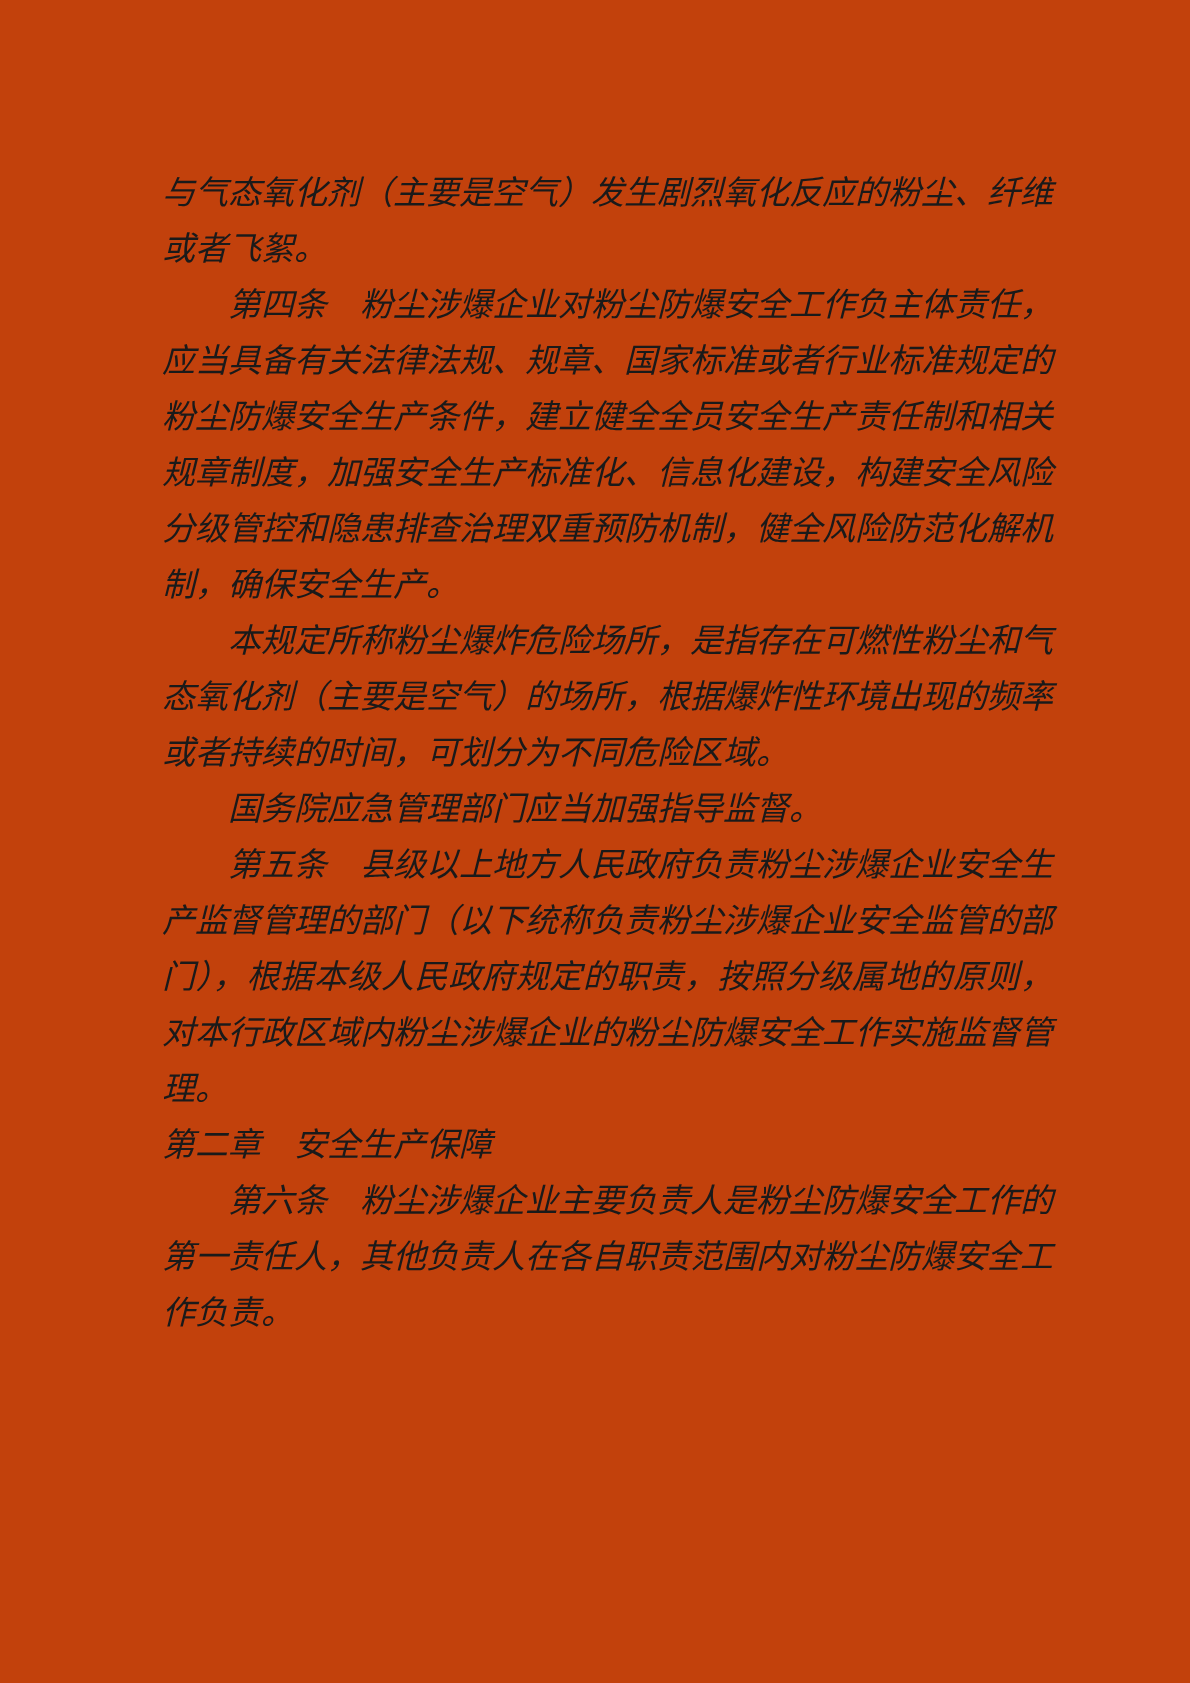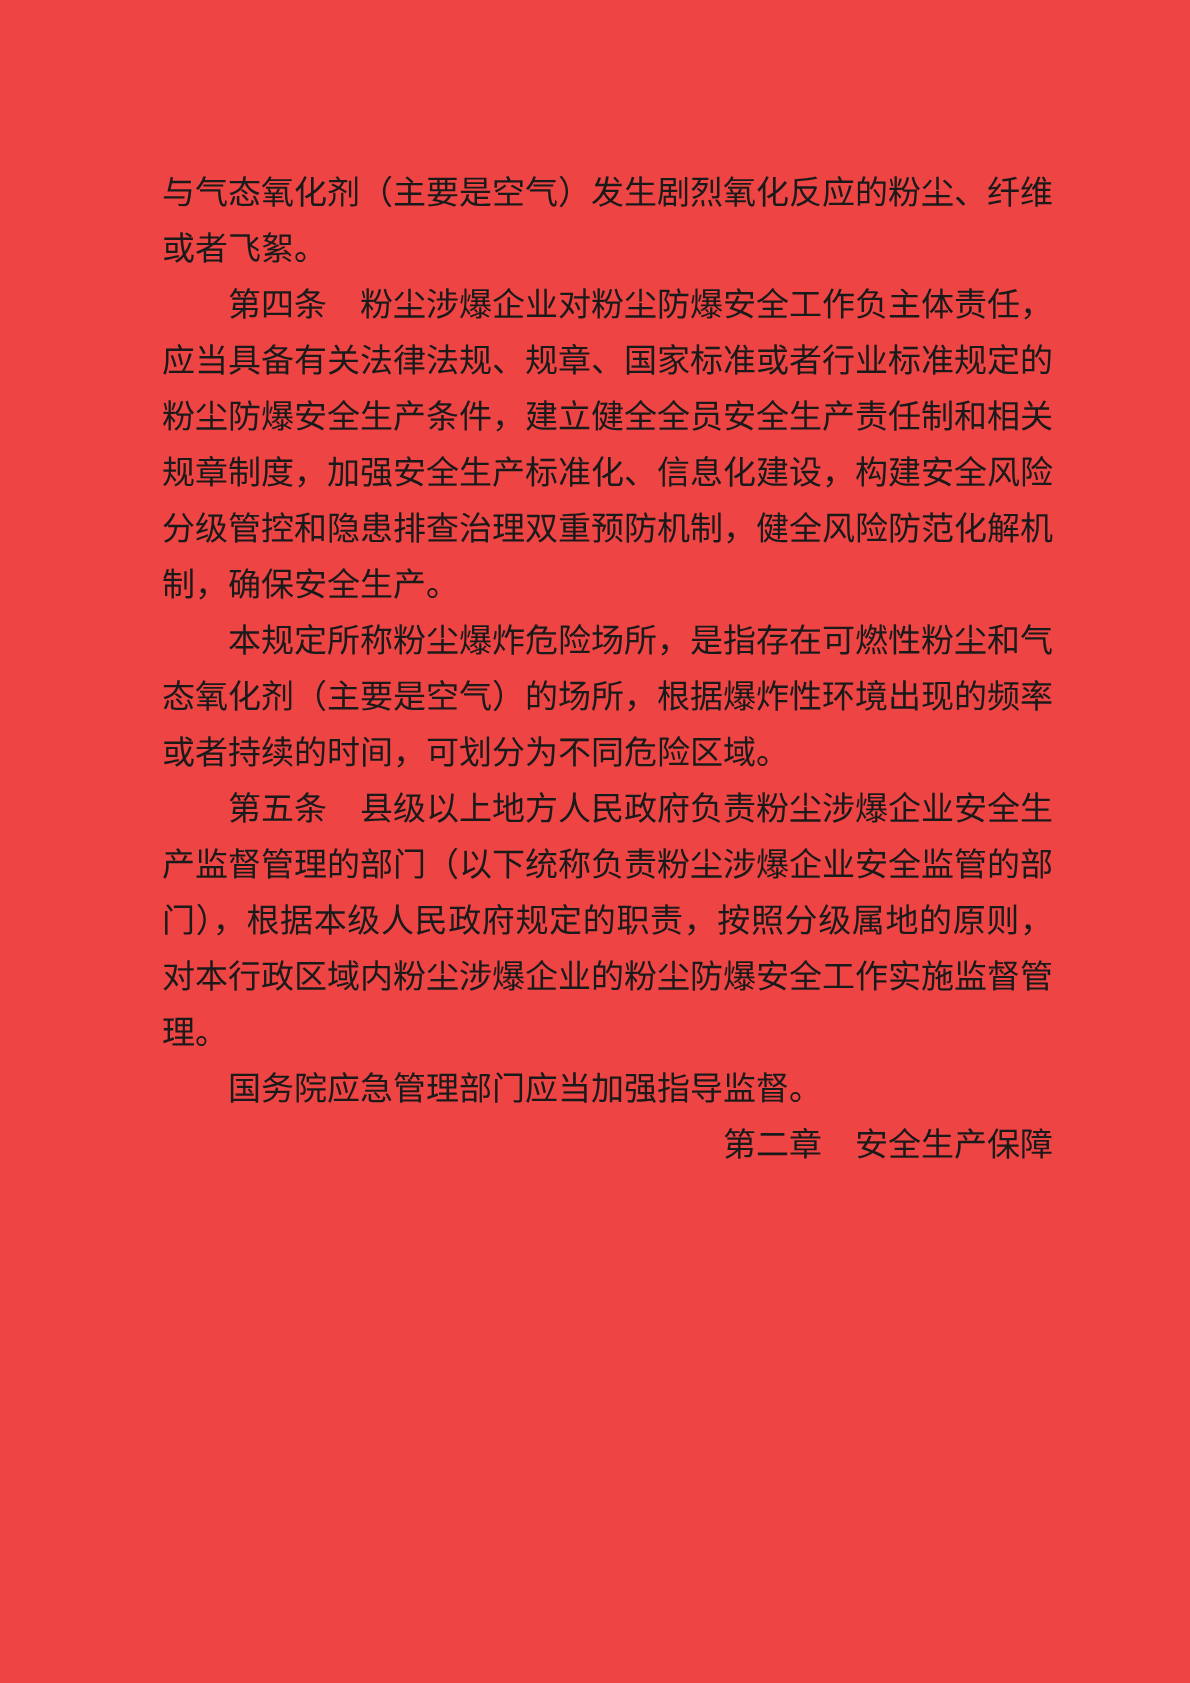--- a/index.html
+++ b/index.html
@@ -6,50 +6,52 @@
     margin: 0;
     padding: 0;
     background: #ffffff;
   }
   .page {
     position: relative;
     box-sizing: border-box;
     width: 1190px;
     height: 1683px;
     margin: 0 auto;
-    background: #ef4444;
+    background: #c2410c;
     overflow: hidden;
     padding: 165px 137px 0 162px;
     font-family: "Liberation Serif", "DejaVu Serif", serif;
     font-size: 33px;
     line-height: 56px;
     color: #1a1a1a;
+    font-style: italic;
   }
   .page p {
     margin: 0;
     padding: 0;
     text-align: justify;
     text-justify: inter-ideograph;
     word-break: break-all;
     overflow-wrap: break-word;
   }
   .page p.continuation {
     text-indent: 0;
   }
   .page p.indent {
     text-indent: 2em;
   }
   .page p.chapter {
-    text-align: right;
+    text-align: left;
     text-indent: 0;
   }
 </style>
 </head>
 <body>
 
 <div class="page">
   <p class="continuation">与气态氧化剂（主要是空气）发生剧烈氧化反应的粉尘、纤维或者飞絮。</p>
   <p class="indent">第四条　粉尘涉爆企业对粉尘防爆安全工作负主体责任，应当具备有关法律法规、规章、国家标准或者行业标准规定的粉尘防爆安全生产条件，建立健全全员安全生产责任制和相关规章制度，加强安全生产标准化、信息化建设，构建安全风险分级管控和隐患排查治理双重预防机制，健全风险防范化解机制，确保安全生产。</p>
   <p class="indent">本规定所称粉尘爆炸危险场所，是指存在可燃性粉尘和气态氧化剂（主要是空气）的场所，根据爆炸性环境出现的频率或者持续的时间，可划分为不同危险区域。</p>
+  <p class="indent">国务院应急管理部门应当加强指导监督。</p>
   <p class="indent">第五条　县级以上地方人民政府负责粉尘涉爆企业安全生产监督管理的部门（以下统称负责粉尘涉爆企业安全监管的部门），根据本级人民政府规定的职责，按照分级属地的原则，对本行政区域内粉尘涉爆企业的粉尘防爆安全工作实施监督管理。</p>
-  <p class="indent">国务院应急管理部门应当加强指导监督。</p>
   <p class="chapter">第二章　安全生产保障</p>
+  <p class="indent">第六条　粉尘涉爆企业主要负责人是粉尘防爆安全工作的第一责任人，其他负责人在各自职责范围内对粉尘防爆安全工作负责。</p>
 </div>
 
 </body></html>

